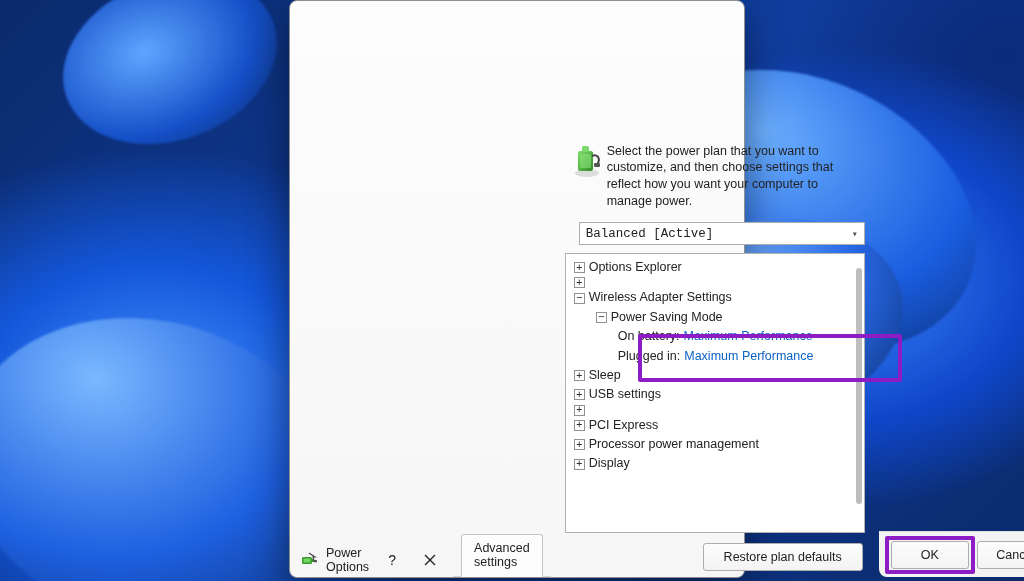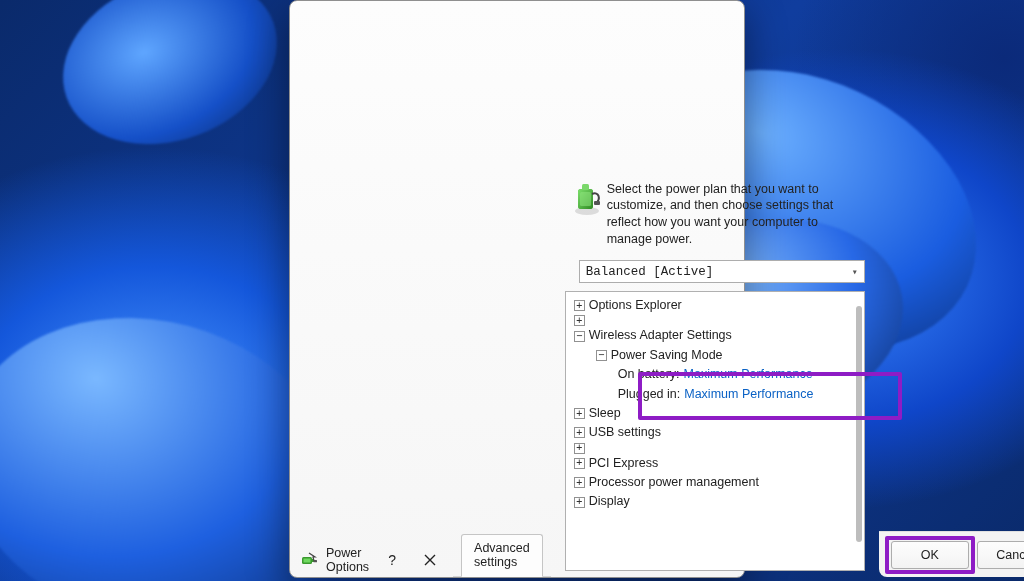--- a/index.html
+++ b/index.html
@@ -294,20 +294,23 @@
           <div class="node">
             <span class="expander">+</span>
             <span>Display</span>
           </div>
         </div>
       <div class="scrollbar"></div>
 
       <div class="hl-box" style="left:72px; top:80px; width:264px; height:48px;"></div>
     </div>
 
+    <div class="restore-row">
+      <div class="btn" style="min-width:160px">Restore plan defaults</div>
+    </div>
   </div>
 
   <div class="footer">
     <div style="position:relative">
       <div class="btn">OK</div>
       <div class="hl-box" style="left:-6px; top:-5px; right:-6px; bottom:-5px;"></div>
     </div>
     <div class="btn">Cancel</div>
     <div style="position:relative">
       <div class="btn" disabled="">Apply</div>

